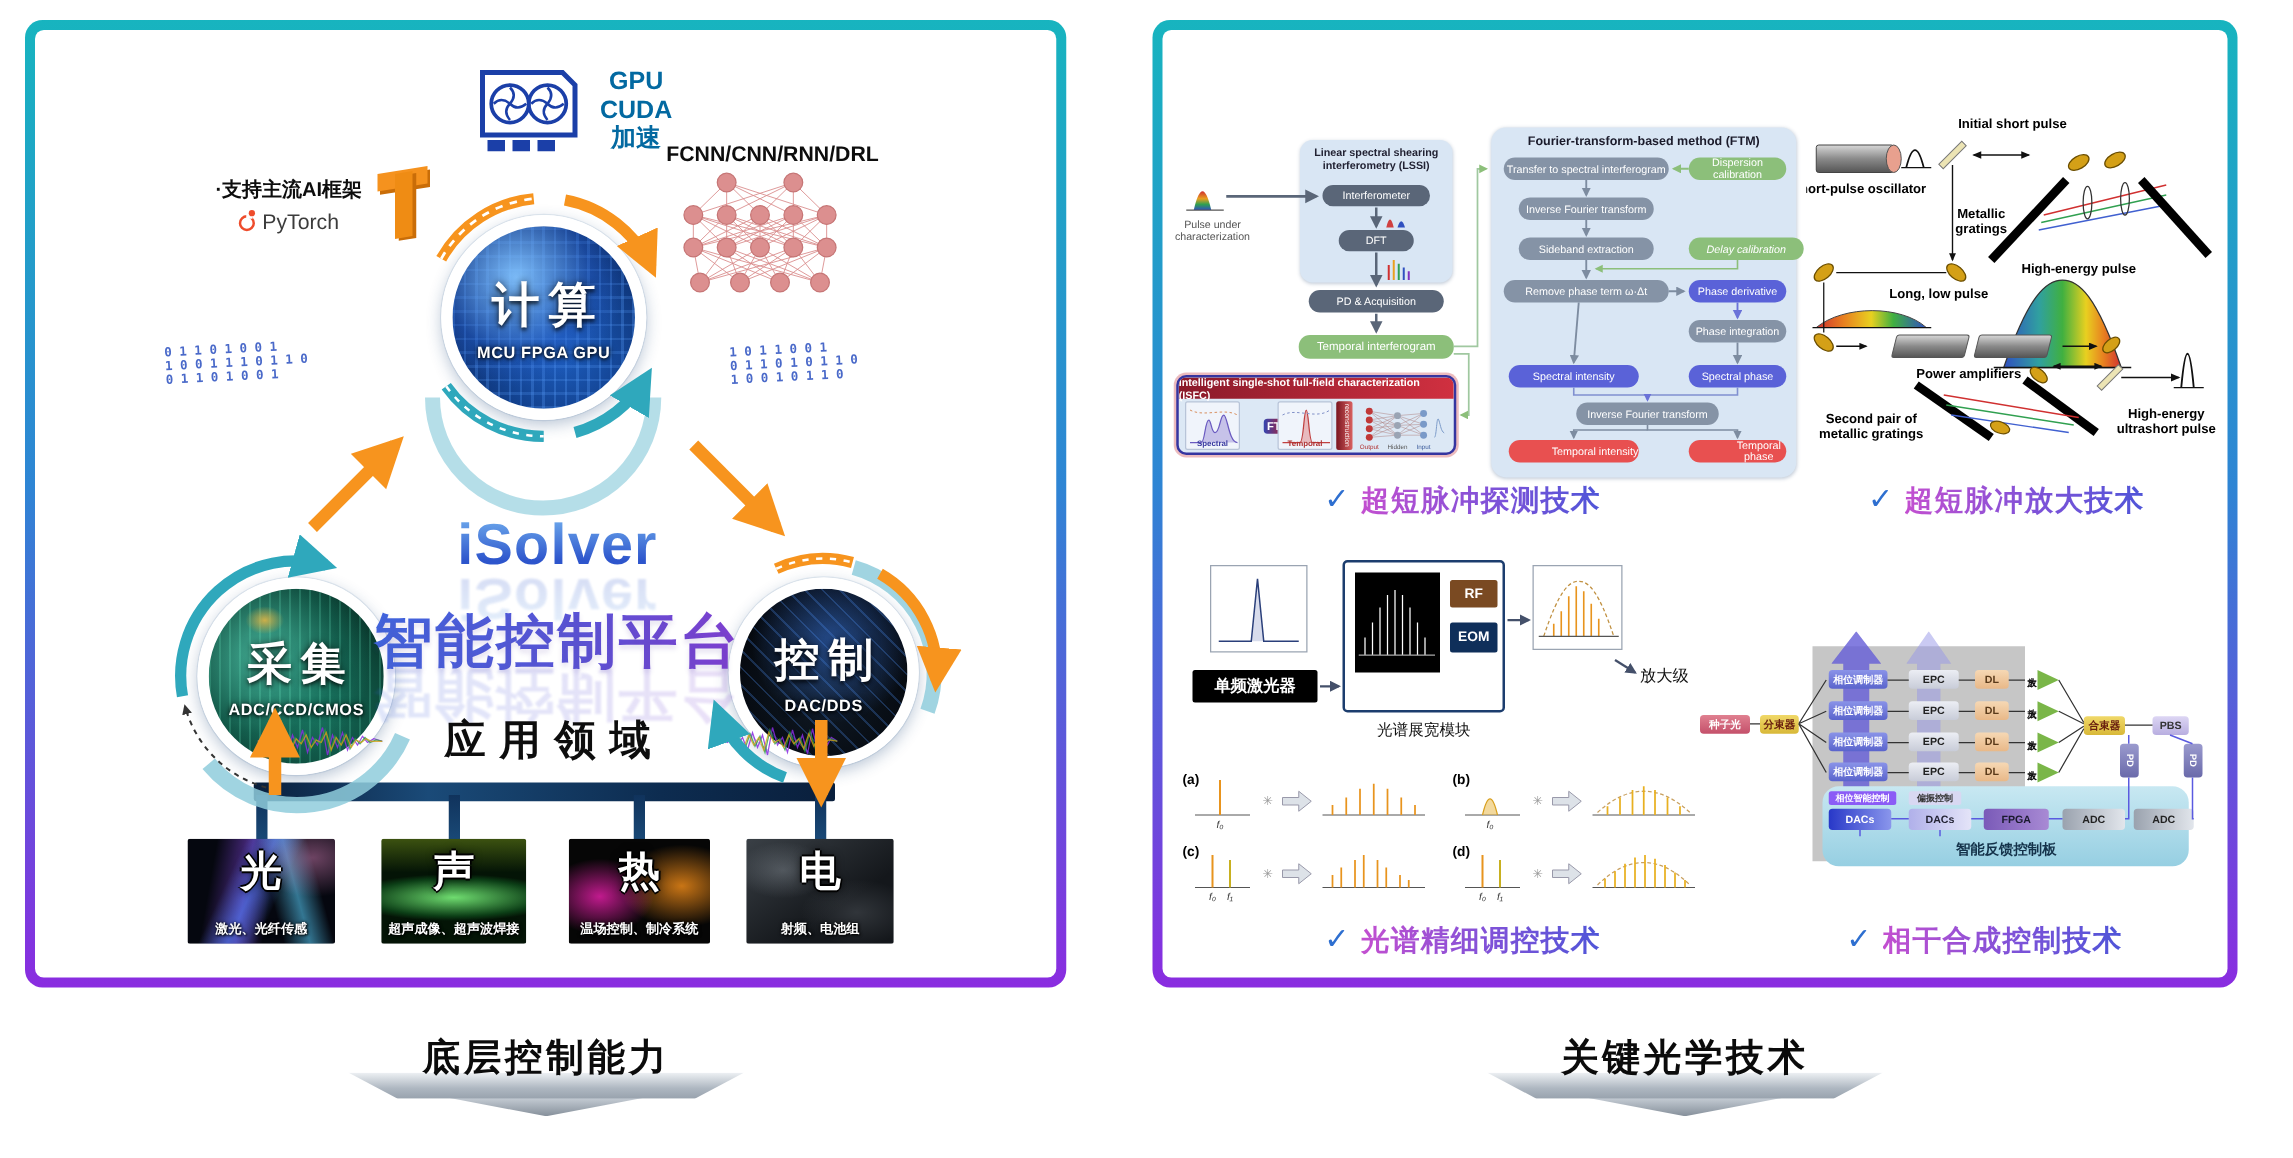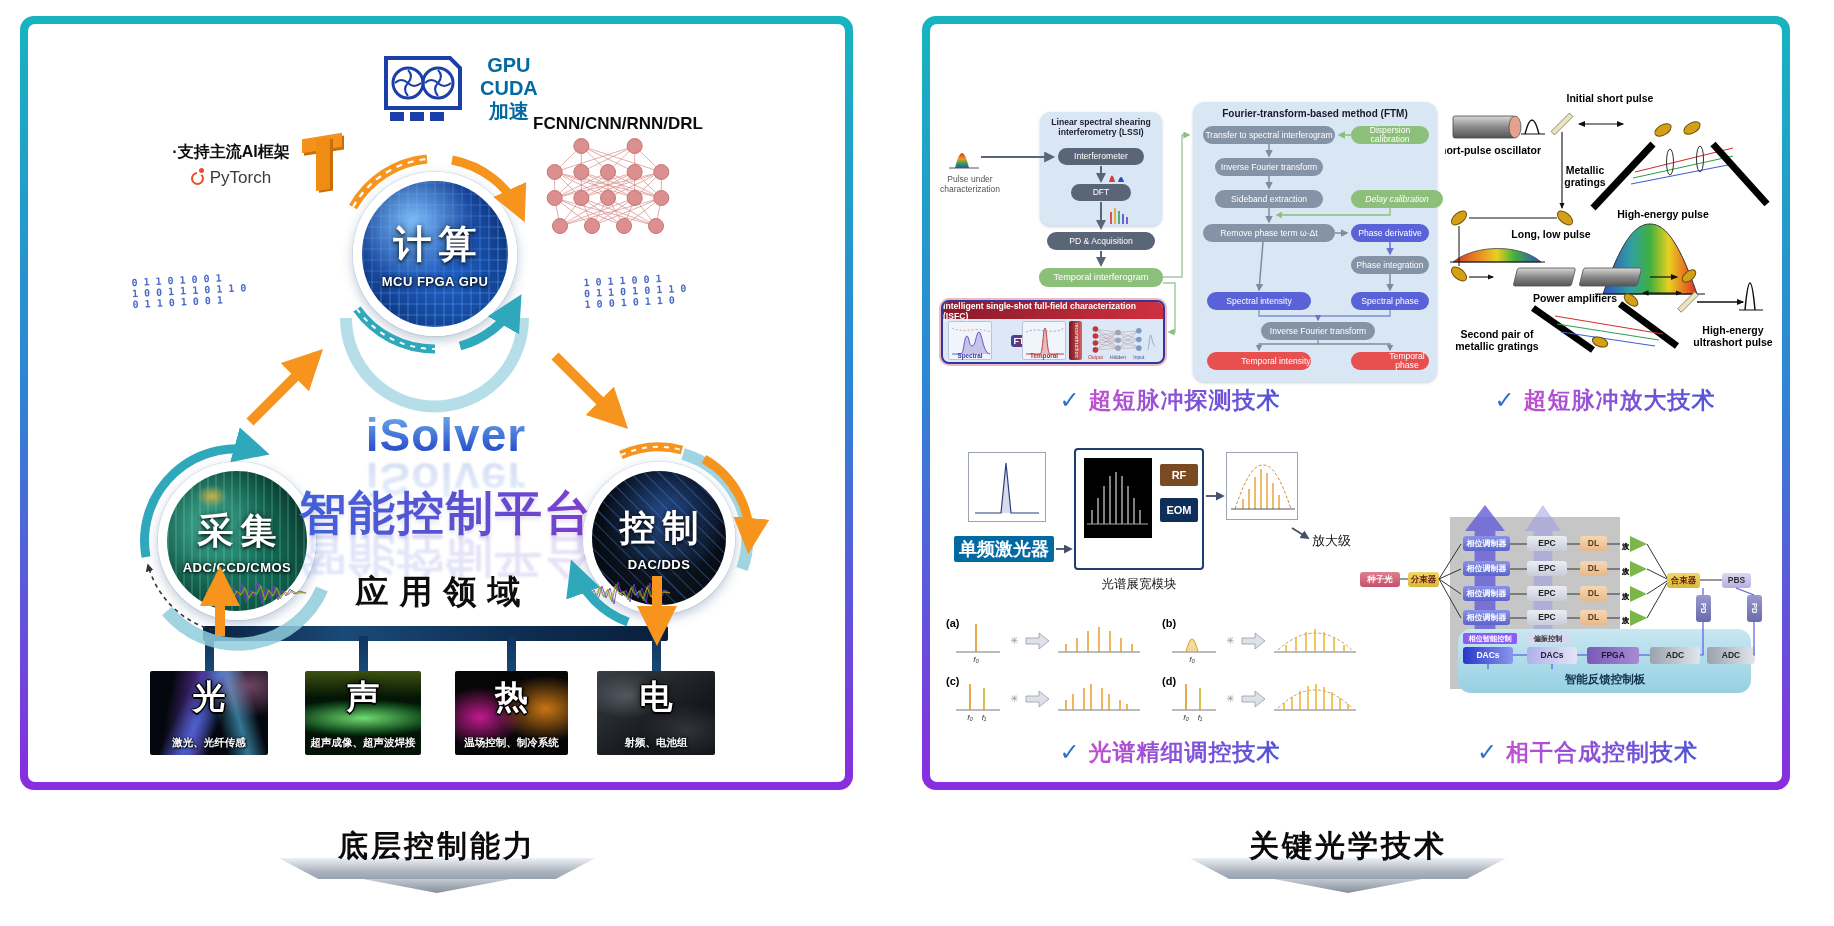--- a/index.html
+++ b/index.html
@@ -138,21 +138,21 @@
             -webkit-background-clip:text;background-clip:text;color:transparent;}
   .cap1{left:15px;top:360px;width:450px;}
   .cap2{left:505px;top:360px;width:340px;}
   .cap3{left:15px;top:712px;width:450px;}
   .cap4{left:470px;top:712px;width:375px;}
 
   .fig2{left:515px;top:62px;width:335px;height:285px;}
 
   .fig3{left:10px;top:420px;width:435px;height:288px;}
   .plot{position:absolute;background:#fff;border:1px solid #9aa4b2;}
-  .laser-box{left:14px;top:92px;width:100px;height:26px;background:#0369a1;color:#fff;font-size:18px;font-weight:700;
+  .laser-box{left:14px;top:92px;width:100px;height:26px;background:#000000;color:#fff;font-size:13px;font-weight:700;
              display:flex;align-items:center;justify-content:center;border-radius:2px;}
   .module{left:134px;top:4px;width:130px;height:122px;border:2.5px solid #1c3d6e;border-radius:4px;background:#fff;}
   .screen{position:absolute;left:8px;top:8px;width:68px;height:80px;background:#000;}
   .rf-box{position:absolute;left:84px;top:14px;width:38px;height:22px;background:#7a4a22;color:#fff;font-size:11px;font-weight:700;
           display:flex;align-items:center;justify-content:center;border-radius:2px;}
   .eom-box{position:absolute;left:84px;top:48px;width:38px;height:24px;background:#0f2f5a;color:#fff;font-size:11px;font-weight:700;
           display:flex;align-items:center;justify-content:center;border-radius:2px;}
   .module-label{left:134px;top:132px;width:130px;text-align:center;font-size:12.5px;color:#111;}
   .amp-label{left:372px;top:88px;font-size:13px;color:#111;}
   .fig3-svg{left:0;top:0;width:435px;height:288px;pointer-events:none;}

